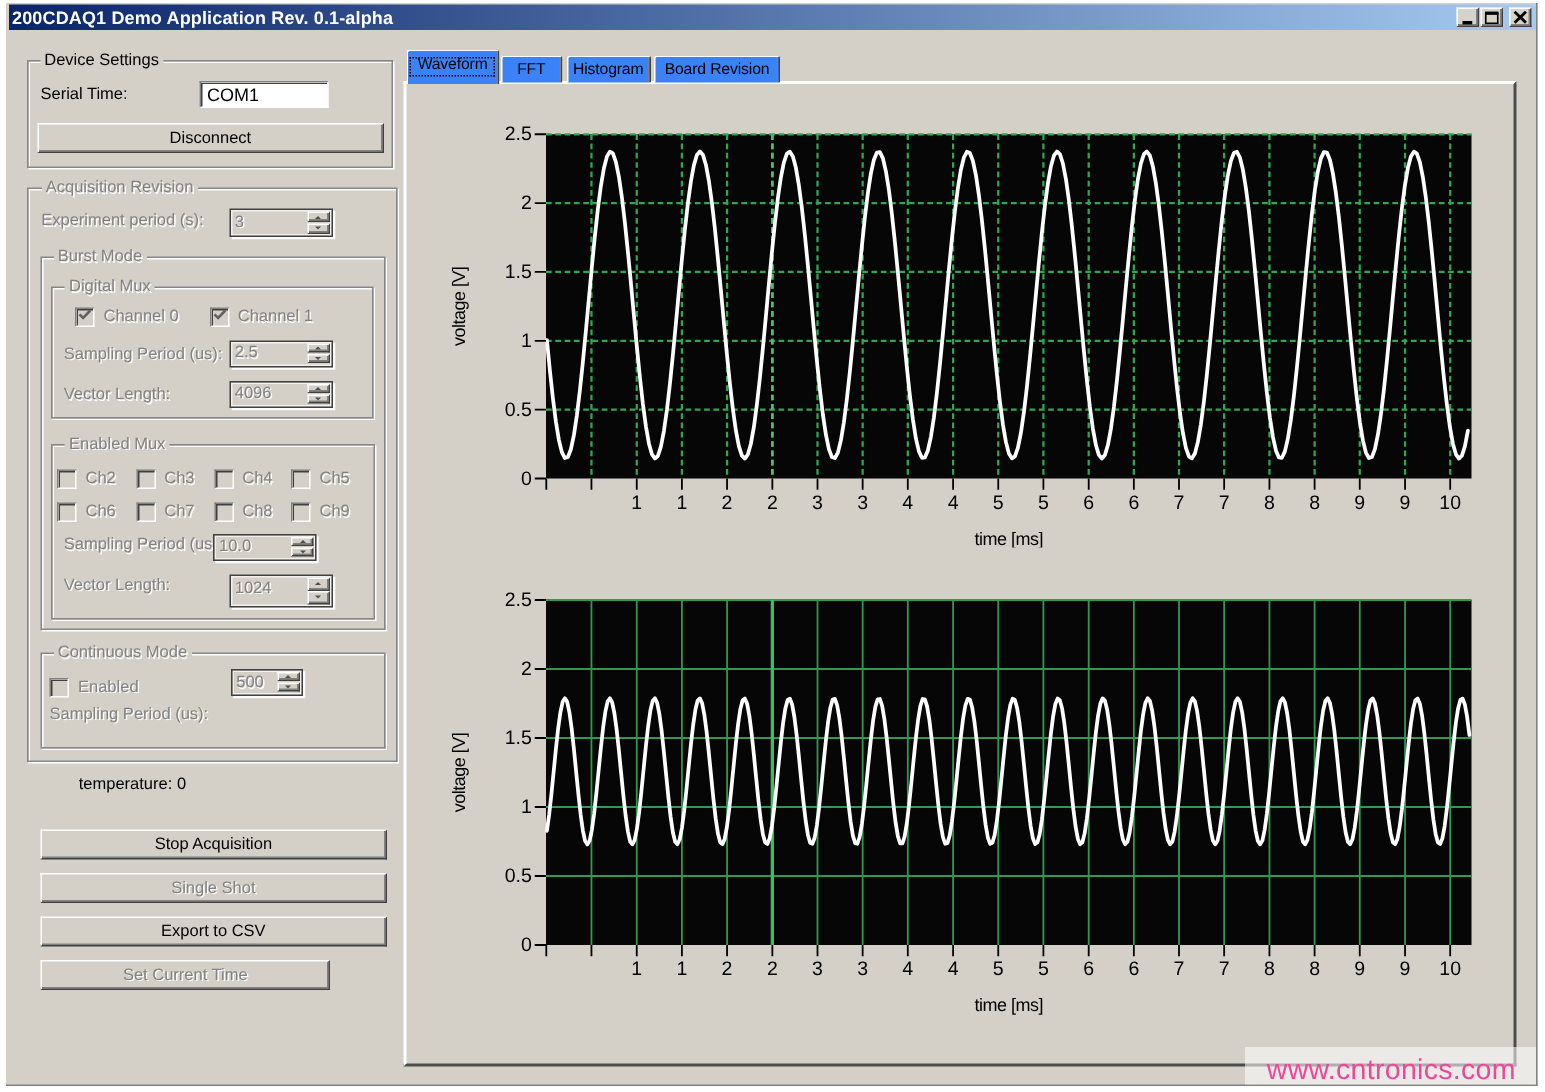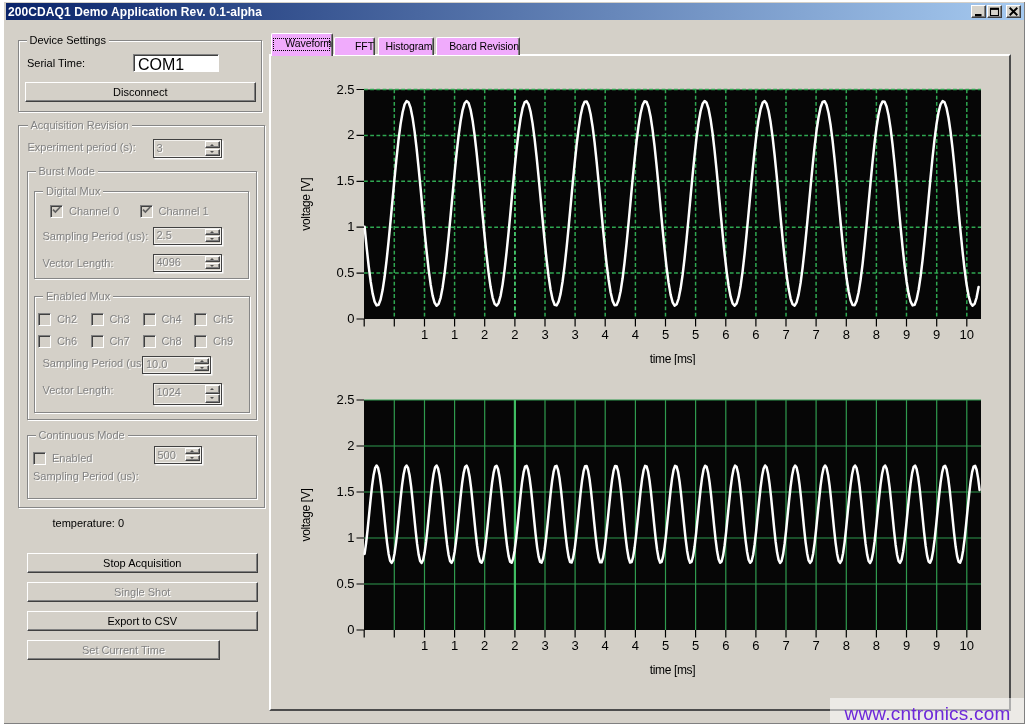--- a/index.html
+++ b/index.html
@@ -24,31 +24,31 @@
 .sb { flex:1; background:#d4d0c8; border:1px solid; border-color:#fff #404040 #404040 #fff;
   box-shadow:inset -1px -1px 0 #808080; position:relative; margin-bottom:0.5px; }
 .tri-up { position:absolute; left:50%; top:50%; transform:translate(-50%,-50%);
   border-left:2.2px solid transparent; border-right:2.2px solid transparent; border-bottom:2.8px solid #4e4e4e; }
 .tri-dn { position:absolute; left:50%; top:50%; transform:translate(-50%,-50%);
   border-left:2.2px solid transparent; border-right:2.2px solid transparent; border-top:2.8px solid #4e4e4e; }
 .btn { position:absolute; background:#d4d0c8; border:1px solid; border-color:#fff #404040 #404040 #fff;
   box-shadow:inset -1px -1px 0 #808080; text-align:center; }
 .txt { position:absolute; background:#fff; border:1px solid; border-color:#808080 #fff #fff #808080;
   box-shadow:inset 1px 1px 0 #404040; padding:2px 0 0 4px; }
-.tab { position:absolute; background:#f0abfc; border:1px solid; border-color:#fff #404040 #000 #fff;
-  border-bottom:none; border-radius:2px 2px 0 0; box-shadow:inset -1px 0 0 #808080; text-align:right;
+.tab { position:absolute; background:#3b82f6; border:1px solid; border-color:#fff #404040 #000 #fff;
+  border-bottom:none; border-radius:2px 2px 0 0; box-shadow:inset -1px 0 0 #808080; text-align:center;
   font-size:10.5px; letter-spacing:-0.1px; }
 #card { position:absolute; left:268.5px; top:54px; width:742.5px; height:656.5px; background:#d4d0c8;
   border:2px solid; border-color:#fff #4c4c4c #4c4c4c #fff; }
 .ct { font-size:13px; fill:#000; font-family:"Liberation Sans",sans-serif; }
 .ctt { font-size:12px; letter-spacing:-0.35px; fill:#000; font-family:"Liberation Sans",sans-serif; }
 svg { position:absolute; }
 #wm { position:absolute; left:830px; top:697.5px; width:194px; height:25.5px;
   background:rgba(255,255,255,0.55); }
-#wm div { position:absolute; left:14.5px; top:5.5px; font-size:19px; letter-spacing:0.2px; color:#6d28d9; }
+#wm div { position:absolute; left:14.5px; top:5.5px; font-size:19px; letter-spacing:0.2px; color:#ec4899; }
 </style></head>
 <body>
 <div id="win"></div>
 <div id="title">200CDAQ1 Demo Application Rev. 0.1-alpha</div>
 <div class="capbtn" style="left:971px">
   <svg width="13" height="11" viewBox="0 0 13 11">
       <rect x="3" y="8" width="6.5" height="2.3" fill="#000"></rect>
     </svg>
   </div>
 <div class="capbtn" style="left:987px">
@@ -59,21 +59,21 @@
   </div>
 <div class="capbtn" style="left:1006px">
   <svg width="13" height="11" viewBox="0 0 13 11">
       <path d="M2.7 1.8 L10.3 9.2 M10.3 1.8 L2.7 9.2" stroke="#000" stroke-width="1.9"></path>
     </svg>
   </div>
 
 <div class="grp" style="left:17.5px;top:40px;width:244px;height:71.5px"></div>
 <div class="glab" style="left:26.5px;top:34px">Device Settings</div>
 <div class="lab" style="left:27px;top:57px">Serial Time:</div>
-<div class="txt" style="left:133px;top:53.5px;width:85.5px;height:18.5px;font-size:16px;padding-top:1.5px">COM1</div>
+<div class="txt" style="left:133px;top:53.5px;width:85.5px;height:18.5px;font-size:12px;padding-top:1.5px">COM1</div>
 <div class="btn" style="left:24.5px;top:81.5px;width:231.5px;height:20px;line-height:18px">Disconnect</div>
 
 <div class="grp" style="left:17.5px;top:125px;width:247px;height:383px"></div>
 <div class="glab dis" style="left:27.5px;top:119px">Acquisition Revision</div>
 <div class="lab dis" style="left:27.5px;top:141px">Experiment period (s):</div>
 <div class="spin" style="left:152.5px;top:139px;width:69px;height:19px">
     <div class="spintxt">3</div>
     <div class="spinbtns">
       <div class="sb">
         <div class="tri-up"></div>

